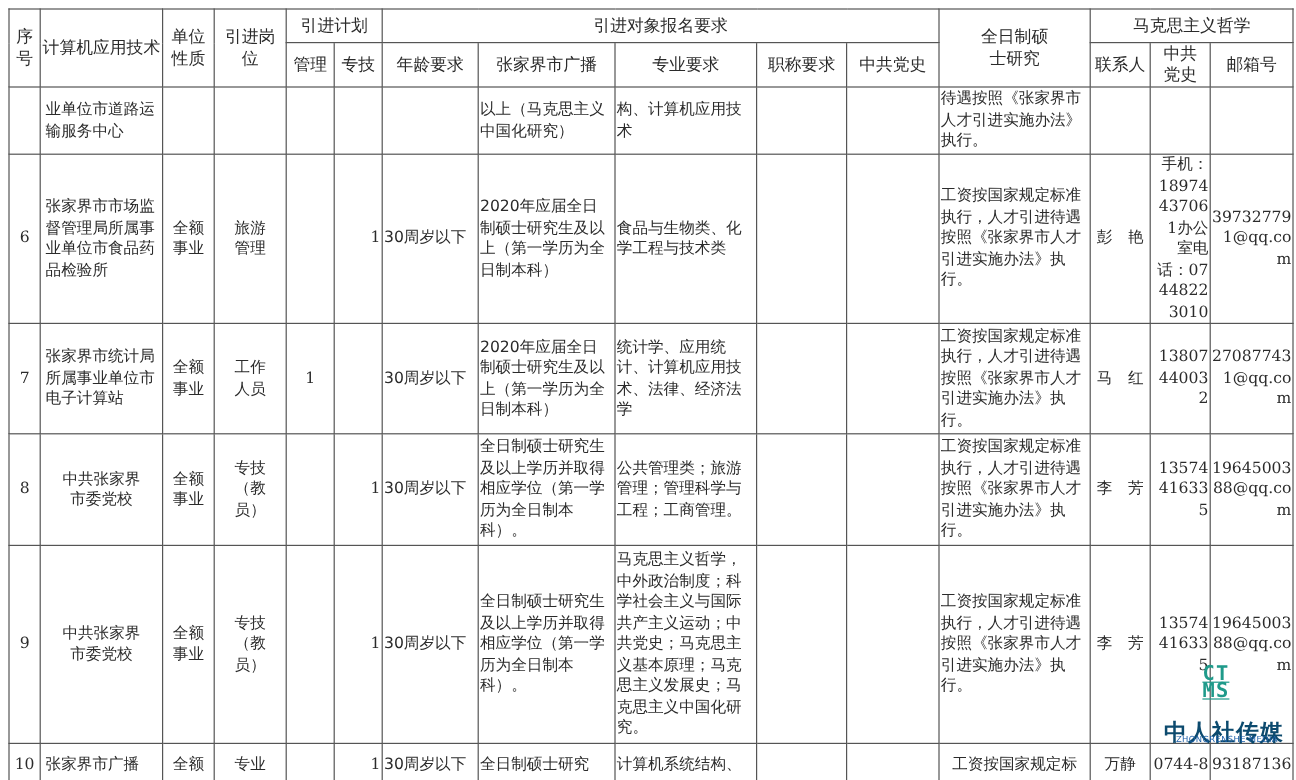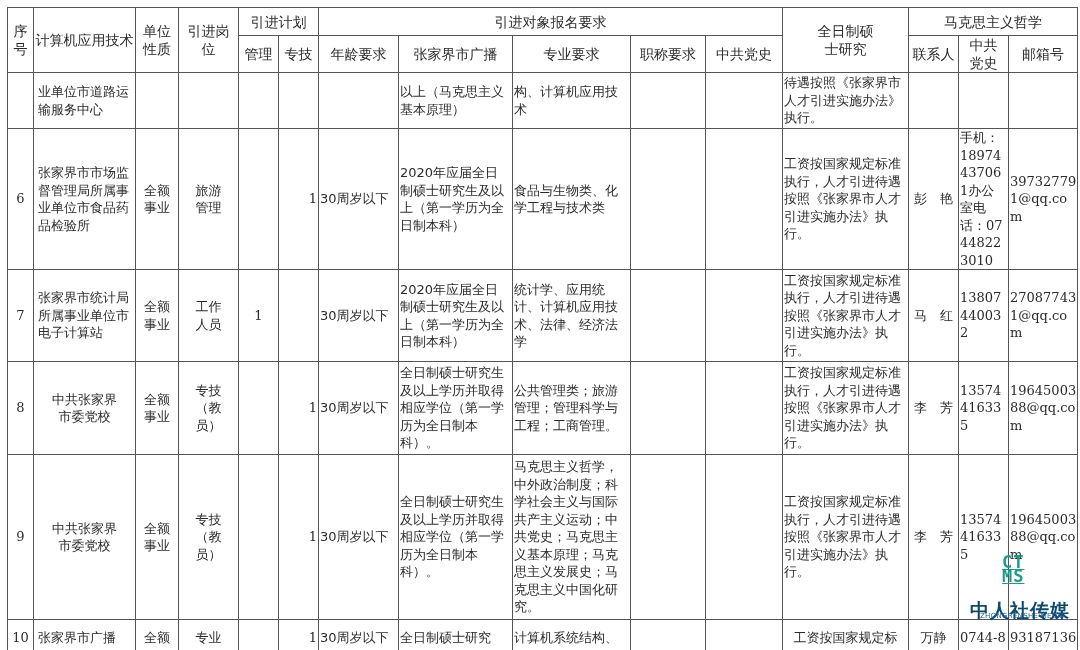--- a/index.html
+++ b/index.html
@@ -7,21 +7,21 @@
          font-family:"DejaVu Sans", "Liberation Sans", sans-serif; color:#2b2b2b; }
   table.recruit { position:absolute; left:7px; top:7px; border-collapse:collapse;
                   table-layout:fixed; font-size:13px; line-height:17.5px; }
   table.recruit td, table.recruit th { border:1px solid #555; padding:0 1px; vertical-align:middle;
                   font-weight:normal; overflow:hidden; }
   th { text-align:center; font-size:14px; line-height:18px; color:#2b2b2b; }
   td.c { text-align:center; }
   td.l { text-align:left; }
   td.r { text-align:right; padding-right:6px; }
   td.top { vertical-align:top; }
-  td.mono { font-family:"DejaVu Serif","Liberation Serif", serif; font-size:13px; line-height:17.5px; text-align:left; }
+  td.mono { font-family:"DejaVu Serif","Liberation Serif", serif; font-size:13px; line-height:17.5px; text-align:right; }
   td.num { font-family:"DejaVu Serif","Liberation Serif", serif; }
   .watermark { position:absolute; left:968px; top:555px; width:110px; height:95px; pointer-events:none; }
   .wm-logo { position:absolute; left:34px; top:0; font-family:"DejaVu Sans Mono","Liberation Mono", monospace;
              font-weight:bold; color:#1f9a8a; font-size:17px; line-height:14px; letter-spacing:1px; }
   .wm-cn { position:absolute; left:2px; top:43px; color:#0c4a6e; font-size:19px; font-weight:bold; letter-spacing:1px; }
   .wm-en { position:absolute; left:12px; top:57px; color:#1d5fa8; font-size:7px; letter-spacing:0.3px; }
 </style>
 </head>
 <body>
 
@@ -69,21 +69,21 @@
   </thead>
   <tbody>
     <tr style="height:56px">
       <td class="c"></td>
       <td class="l top" style="padding:0 4px">业单位市道路运输服务中心</td>
       <td class="c"></td>
       <td class="c"></td>
       <td class="c num"></td>
       <td class="r num"></td>
       <td class="l"></td>
-      <td class="l top">以上（马克思主义基本原理）</td>
+      <td class="l top">以上（马克思主义中国化研究）</td>
       <td class="l top">构、计算机应用技术</td>
       <td></td>
       <td></td>
       <td class="l top">待遇按照《张家界市人才引进实施办法》执行。</td>
       <td class="c"></td>
       <td class="mono"></td>
       <td class="mono"></td>
     </tr>
     <tr style="height:130px">
       <td class="c num">6</td>

